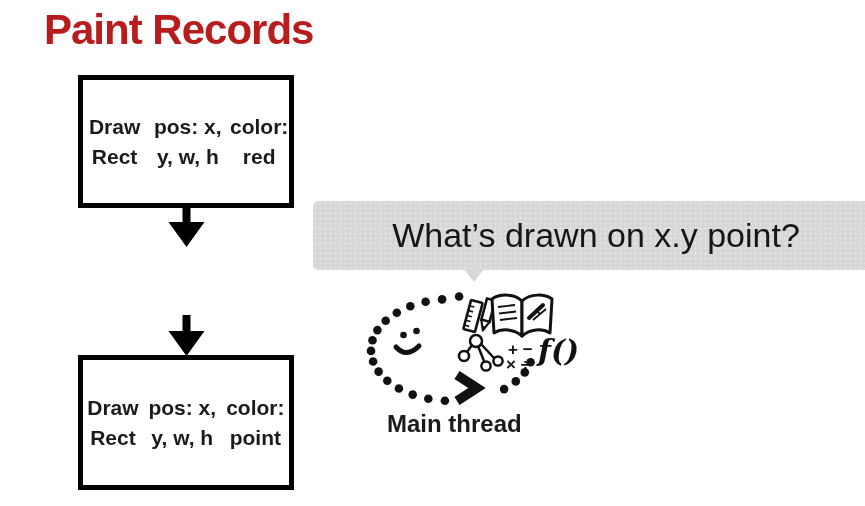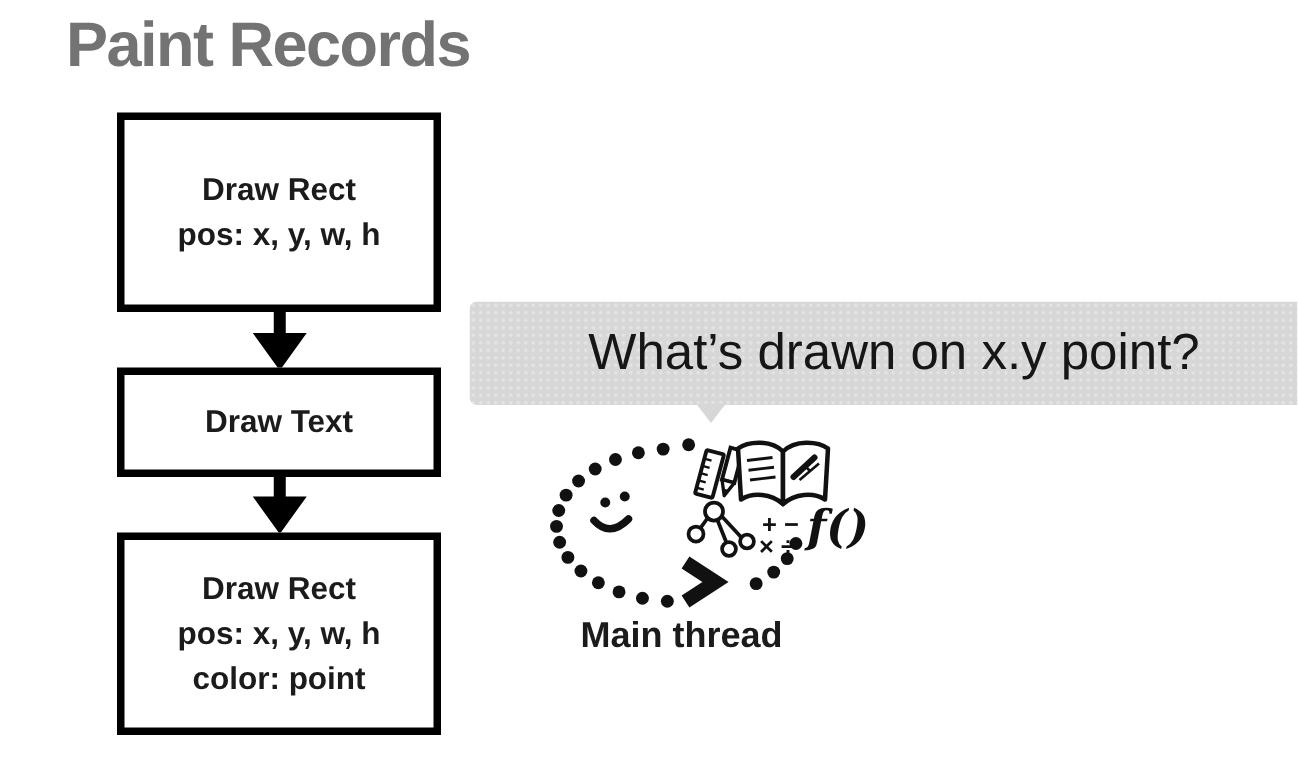--- a/index.html
+++ b/index.html
@@ -2,26 +2,26 @@
 <html><head>
 <meta charset="utf-8">
 <style>
   html,body{margin:0;padding:0;background:#fff;}
   .slide{
     position:relative;width:865px;height:506px;background:#fff;overflow:hidden;
     font-family:"Liberation Sans",sans-serif;color:#1b1b1b;
   }
   .title{
     position:absolute;left:44px;top:6px;
-    font-size:42px;font-weight:700;letter-spacing:-1px;color:#737373;white-space:nowrap;
+    font-size:42px;font-weight:700;letter-spacing:-1px;color:#b91c1c;white-space:nowrap;
   }
   .fbox{
     position:absolute;left:78px;width:216px;box-sizing:border-box;
     border:5px solid #000;background:#fff;
-    display:flex;flex-direction:column;align-items:center;justify-content:center;
+    display:flex;flex-direction:row;align-items:center;justify-content:center;
     text-align:center;font-weight:700;font-size:21px;line-height:30px;color:#1b1b1b;
   }
   .box1{top:75px;height:133px;}
   .box2{top:245px;height:73px;}
   .box3{top:355px;height:135px;}
   .flow-arrow{position:absolute;left:168px;width:37px;height:41px;}
   .flow-arrow-1{top:206px;}
   .flow-arrow-2{top:315px;}
   .bubble{
     position:absolute;left:313px;top:201px;width:566px;height:69px;
@@ -46,29 +46,27 @@
 </head>
 <body>
 
 <div class="slide">
 
   <div class="title">Paint Records</div>
 
   <div class="fbox box1">
     <div>Draw Rect</div>
     <div>pos: x, y, w, h</div>
+    <div>color: red</div>
   </div>
 
   <svg class="flow-arrow flow-arrow-1" viewBox="0 0 37 41">
     <path d="M14.5,0 h8 v16 h14 l-18,25 -18,-25 h14 z" fill="#000"></path>
   </svg>
 
-  <div class="fbox box2">
-    <div>Draw Text</div>
-  </div>
 
   <svg class="flow-arrow flow-arrow-2" viewBox="0 0 37 41">
     <path d="M14.5,0 h8 v16 h14 l-18,25 -18,-25 h14 z" fill="#000"></path>
   </svg>
 
   <div class="fbox box3">
     <div>Draw Rect</div>
     <div>pos: x, y, w, h</div>
     <div>color: point</div>
   </div>

